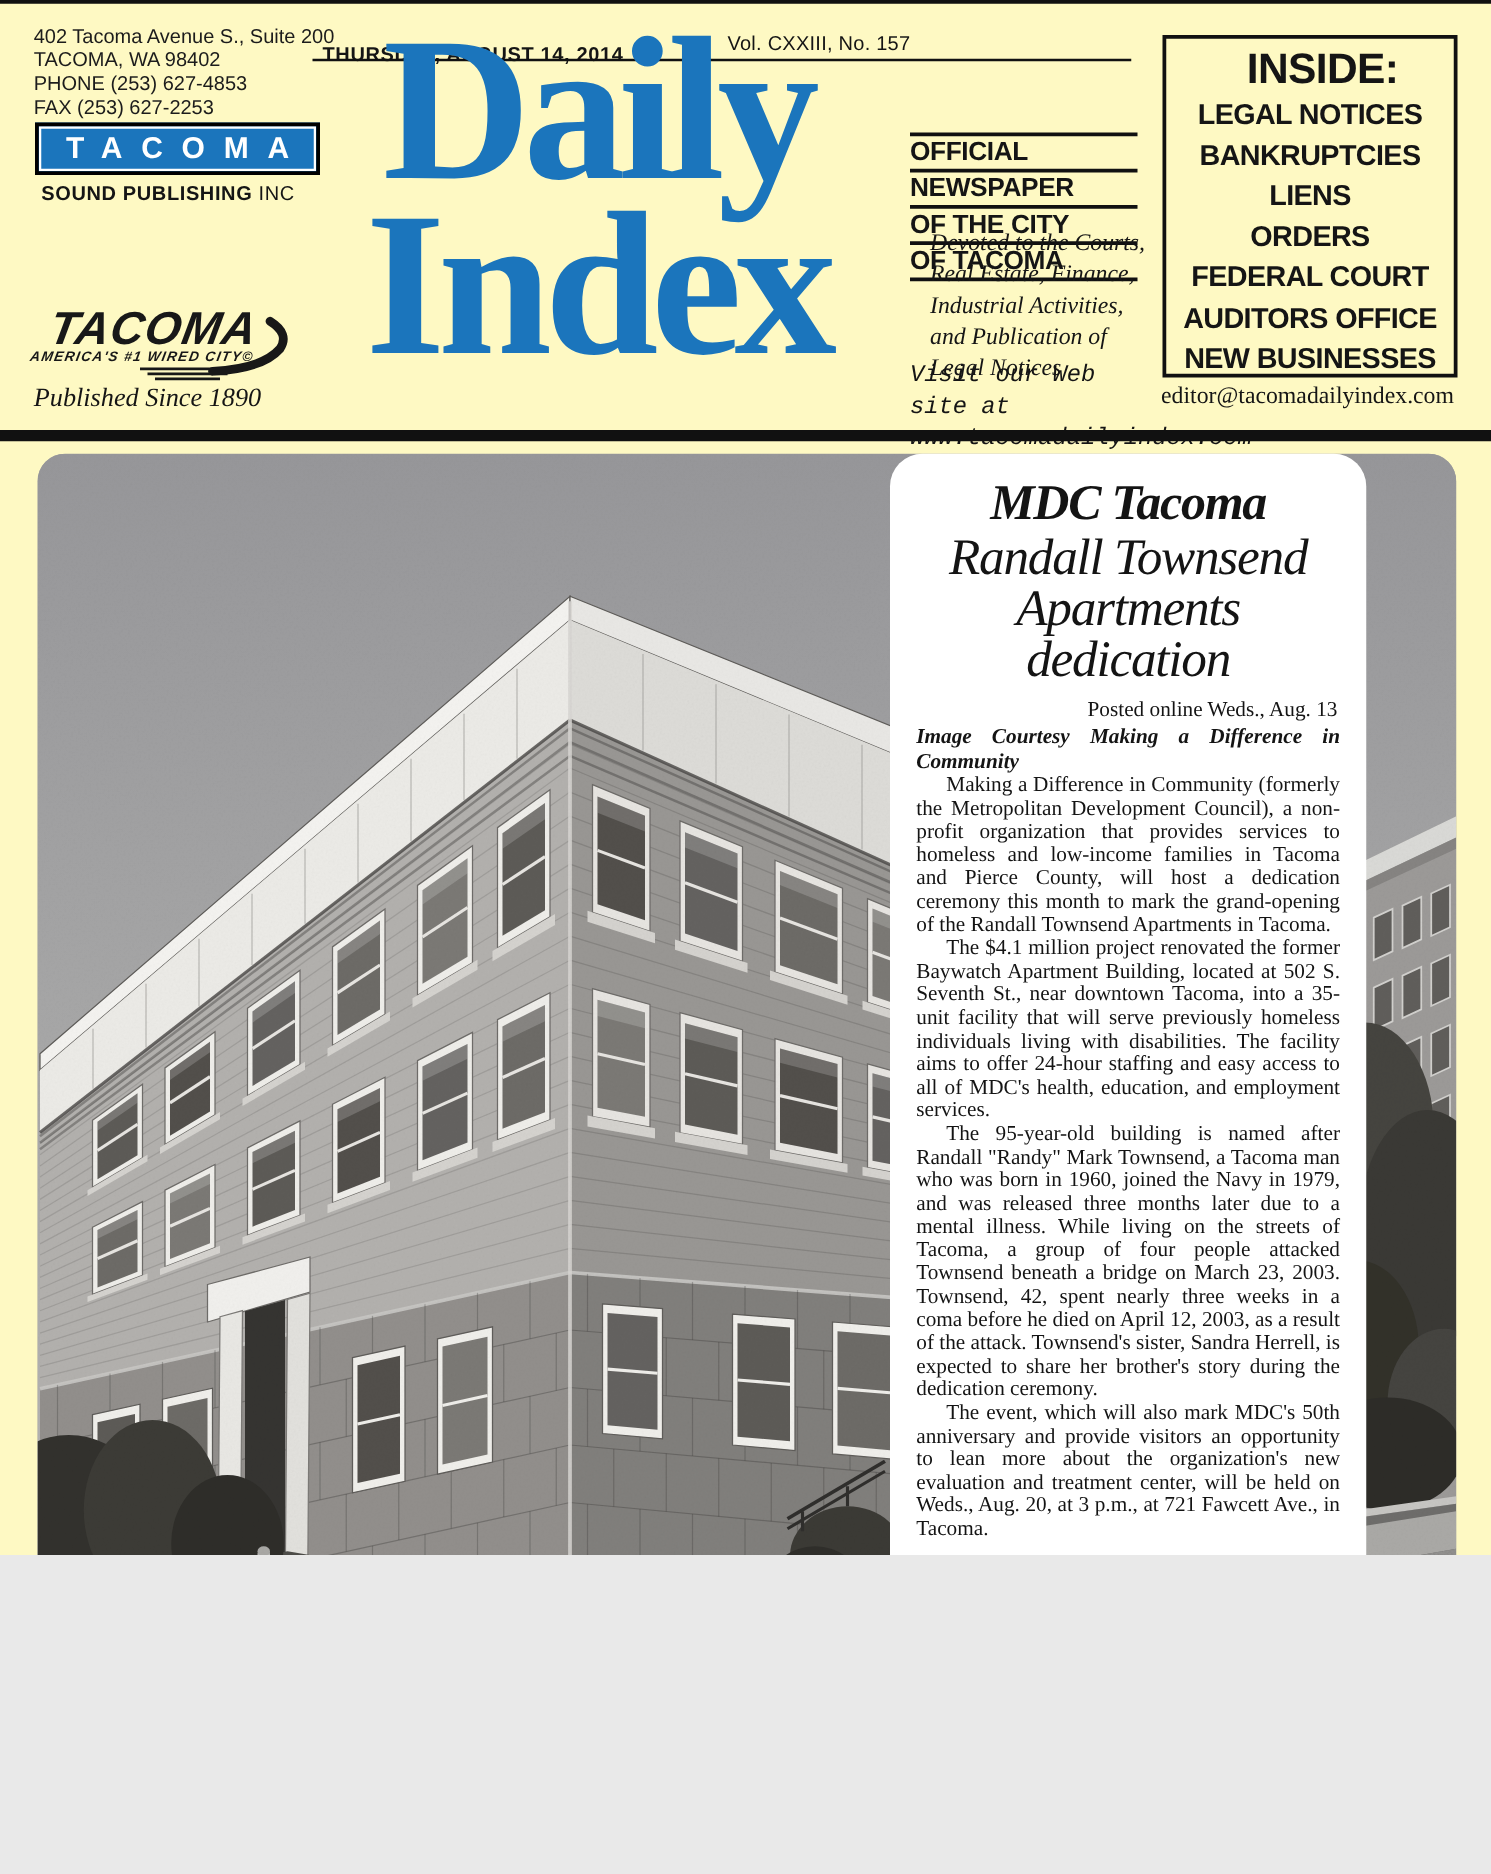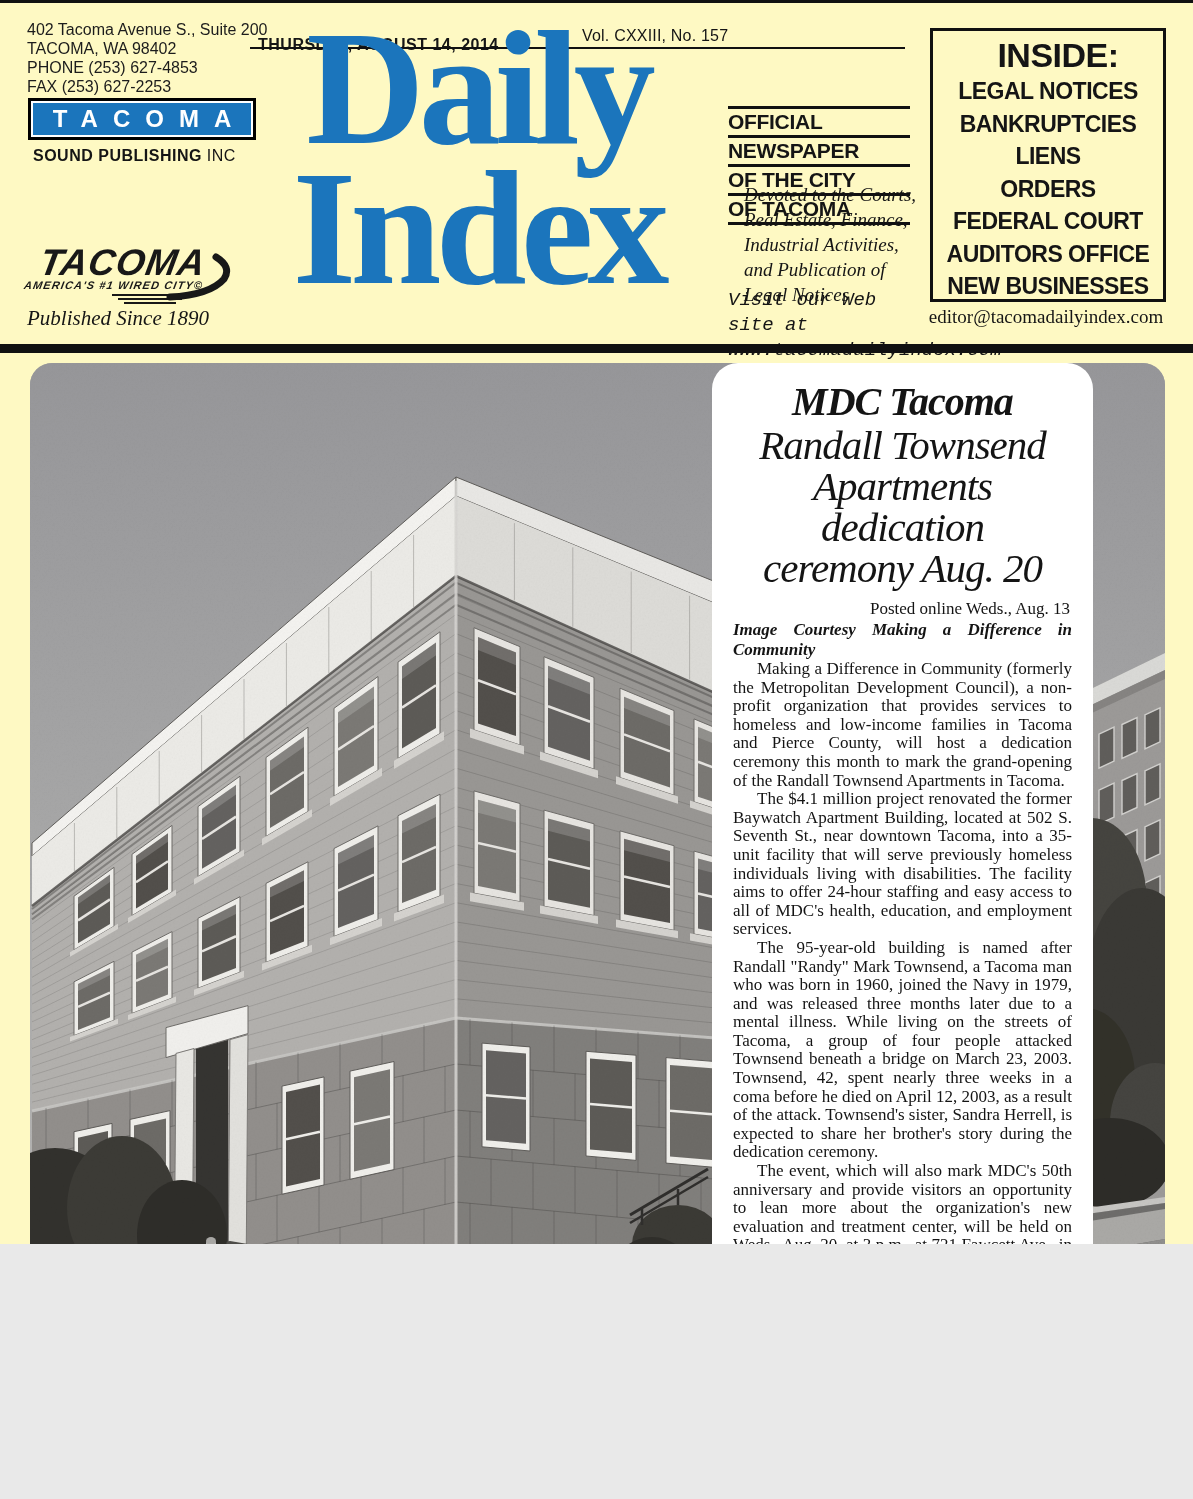--- a/index.html
+++ b/index.html
@@ -565,21 +565,20 @@
           <ellipse cx="181" cy="878" rx="5" ry="4" fill="#a9a8a5" opacity="1"></ellipse>
         </g>
       <rect x="0" y="0" width="1135" height="1117" filter="url(#grainF)" opacity="0.07" style="mix-blend-mode:multiply"></rect>
     </svg>
   </div>
 
   <div class="panel">
     <h1>MDC Tacoma</h1>
     <h2>Randall Townsend</h2>
     <h2>Apartments dedication</h2>
-    <h2>ceremony Aug. 20</h2>
     <p class="posted">Posted online Weds., Aug. 13</p>
     <p class="credit">Image Courtesy Making a Difference in Community</p>
     <div class="body">
       <p>Making a Difference in Community (formerly the Metropolitan Development Council), a non-profit organization that provides services to homeless and low-income families in Tacoma and Pierce County, will host a dedication ceremony this month to mark the grand-opening of the Randall Townsend Apartments in Tacoma.</p>
       <p>The $4.1 million project renovated the former Baywatch Apartment Building, located at 502 S. Seventh St., near downtown Tacoma, into a 35-unit facility that will serve previously homeless individuals living with disabilities. The facility aims to offer 24-hour staffing and easy access to all of MDC's health, education, and employment services.</p>
       <p>The 95-year-old building is named after Randall "Randy" Mark Townsend, a Tacoma man who was born in 1960, joined the Navy in 1979, and was released three months later due to a mental illness. While living on the streets of Tacoma, a group of four people attacked Townsend beneath a bridge on March 23, 2003. Townsend, 42, spent nearly three weeks in a coma before he died on April 12, 2003, as a result of the attack. Townsend's sister, Sandra Herrell, is expected to share her brother's story during the dedication ceremony.</p>
       <p>The event, which will also mark MDC's 50th anniversary and provide visitors an opportunity to lean more about the organization's new evaluation and treatment center, will be held on Weds., Aug. 20, at 3 p.m., at 721 Fawcett Ave., in Tacoma.</p>
     </div>
   </div>
 </div>

